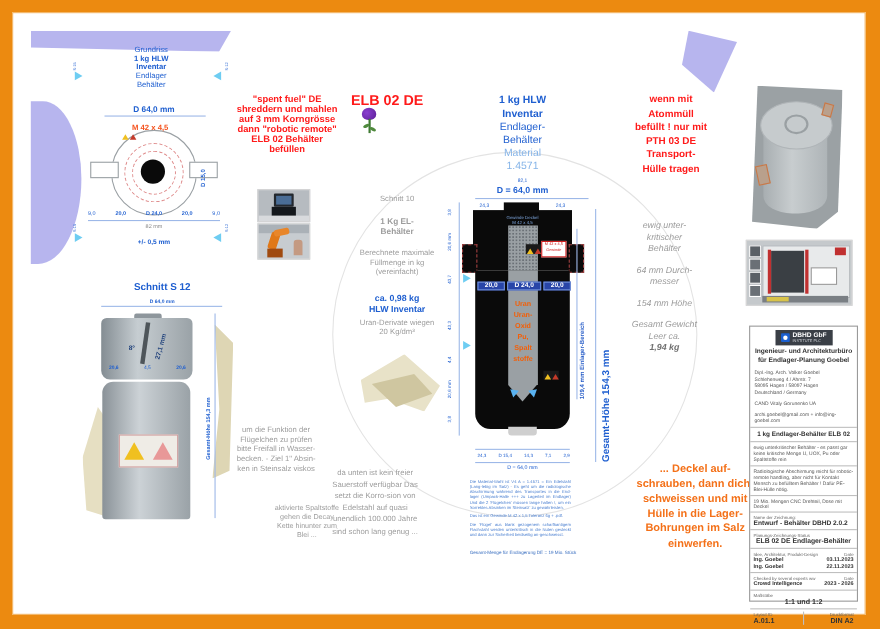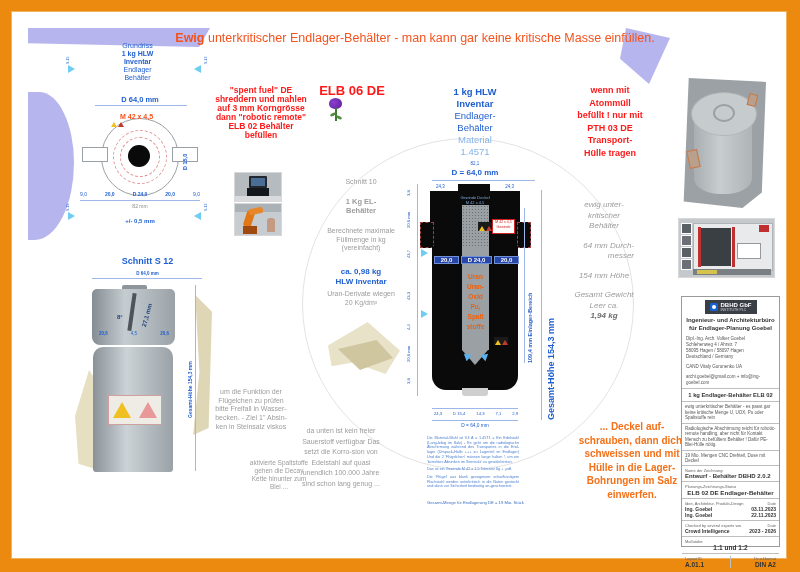--- a/index.html
+++ b/index.html
@@ -36,21 +36,20 @@
   <div class="sheet"></div>
 </div>
 
 <div class="blob" style="left:28px;top:28px;width:182px;height:19px;clip-path:polygon(0 0,100% 0,94% 100%,0 80%);"></div>
 <div class="blob" style="left:28px;top:92px;width:46px;height:148px;border-radius:0 80% 90% 0 / 0 50% 55% 0;"></div>
 <div class="blob" style="left:620px;top:28px;width:50px;height:56px;clip-path:polygon(12% 0,100% 18%,58% 100%,0 55%);"></div>
 
 <div class="abs" style="left:302px;top:138px;width:330px;height:330px;border:1px solid #e3e3e3;border-radius:50%;"></div>
 
 <div class="abs c ored" style="left:170px;top:33px;width:490px;font-size:12.5px;line-height:11px;">
-  <div><span class="b">Ewig</span><span> unterkritischer Endlager-Behälter - man kann gar keine kritische Masse einfüllen.</span></div>
 </div>
 
 <div class="abs" style="left:70px;top:40px;width:135px;height:195px;">
   <div class="abs c blue" style="left:25px;top:2px;width:85px;font-size:7px;line-height:8px;">
     <div>Grundriss</div>
     <div class="b">1 kg HLW</div>
     <div class="b">Inventar</div>
     <div>Endlager</div>
     <div>Behälter</div>
   </div>
@@ -136,21 +135,21 @@
   <div class="abs" style="left:0;top:23px;width:46px;height:5px;background:#d8dadd;"></div>
 </div>
 <div class="photo" style="left:234px;top:203px;width:46px;height:31px;background:#c7ccd0;">
   <div class="abs" style="left:0;top:0;width:46px;height:8px;background:#aab1b7;"></div>
   <div class="abs" style="left:10px;top:7px;width:8px;height:16px;background:#e07818;transform:rotate(18deg);border-radius:2px;"></div>
   <div class="abs" style="left:14px;top:4px;width:14px;height:6px;background:#e8862a;transform:rotate(-12deg);border-radius:2px;"></div>
   <div class="abs" style="left:8px;top:22px;width:14px;height:8px;background:#a04a10;"></div>
   <div class="abs" style="left:32px;top:14px;width:8px;height:14px;background:#c49a82;border-radius:3px 3px 0 0;"></div>
 </div>
 
-<div class="abs c red b" style="left:306px;top:83px;width:92px;font-size:13px;">ELB 06 DE</div>
+<div class="abs c red b" style="left:306px;top:83px;width:92px;font-size:13px;">ELB 02 DE</div>
 
 <div class="abs" style="left:328px;top:98px;width:16px;height:27px;">
   <div style="position:absolute;left:1px;top:0;width:13px;height:11px;background:radial-gradient(circle at 35% 40%,#8a3fd0,#5c1f96);border-radius:50% 50% 45% 45%;"></div>
   <div style="position:absolute;left:7px;top:10px;width:2px;height:13px;background:#3f7a33;"></div>
   <div style="position:absolute;left:2px;top:15px;width:6px;height:3px;background:#4f8a3d;border-radius:50%;transform:rotate(-25deg);"></div>
   <div style="position:absolute;left:8px;top:18px;width:6px;height:3px;background:#4f8a3d;border-radius:50%;transform:rotate(25deg);"></div>
 </div>
 
 <div class="abs c gray" style="left:320px;top:178px;width:82px;font-size:7px;">Schnitt 10</div>
 <div class="abs c gray b" style="left:320px;top:197px;width:82px;font-size:7.5px;line-height:9px;">
@@ -264,21 +263,21 @@
 <div class="abs" style="left:427px;top:436px;width:92px;font-size:3.8px;line-height:4.7px;color:#4a7fd0;text-align:justify;">
   <p class="note-p">Die Material-Wahl ist V4 A = 1.4571 = Ein Edelstahl (Lang-lebig im Salz) - Es geht um die radiologische Abschirmung während des Transportes in die End-lager (Umpack-Halle +++ zu Lagerteil im Endlager) Und die 2 'Flügelchen' müssen lange halten !, um ein 'korrektes Absinken im Steinsalz' zu gewährleisten.</p>
   <p class="note-p">Das ist ein Gewinde M 42 x 1,5 Toleranz 6g + .pdf.</p>
   <p class="note-p">Die 'Flügel' aus blank gezogenem scharfkantigem Flachstahl werden unterkritisch in die Nuten gesteckt und dann zur Sicherheit beidseitig an-geschweisst.</p>
 </div>
 <div class="abs" style="left:427px;top:500px;width:120px;font-size:4.2px;color:#3a6fc0;">Gesamt-Menge für Endlagerung DE = 19 Mio. Stück</div>
 
 <div class="abs c red b" style="left:577px;top:84px;width:66px;font-size:9px;line-height:12.5px;">wenn mit Atommüll befüllt ! nur mit PTH 03 DE Transport- Hülle tragen</div>
 <div class="abs c gray" style="left:574px;top:200px;width:60px;font-size:8px;line-height:10.5px;font-style:italic;">
   <div>ewig unter- kritischer Behälter</div>
-  <div style="margin-top:9px;text-align:right;">64 mm Durch- messer</div>
+  <div style="margin-top:9px;">64 mm Durch- messer</div>
   <div style="margin-top:9px;">154 mm Höhe</div>
   <div style="margin-top:9px;">Gesamt Gewicht Leer ca.</div>
   <div class="b" style="color:#6f6f6f;">1,94 kg</div>
 </div>
 <div class="abs c orange b" style="left:576px;top:420px;width:112px;font-size:10px;line-height:13.5px;">... Deckel auf- schrauben, dann dicht schweissen und mit Hülle in die Lager- Bohrungen im Salz einwerfen.</div>
 
 <div class="abs" style="left:682px;top:78px;width:84px;height:130px;">
   <div style="position:absolute;left:0;top:0;width:84px;height:130px;background:#9ba1a4;clip-path:polygon(8% 0,100% 3%,95% 88%,72% 100%,2% 95%);"></div>
   <div style="position:absolute;left:12px;top:28px;width:58px;height:88px;background:linear-gradient(90deg,#a8aeb1,#c8cdcf 45%,#aeb4b7);border-radius:8px 8px 45% 45%/8px 8px 18% 18%;"></div>
   <div style="position:absolute;left:9px;top:14px;width:64px;height:42px;background:#c6cbcd;border-radius:50%;border:1px solid #b0b5b8;"></div>

